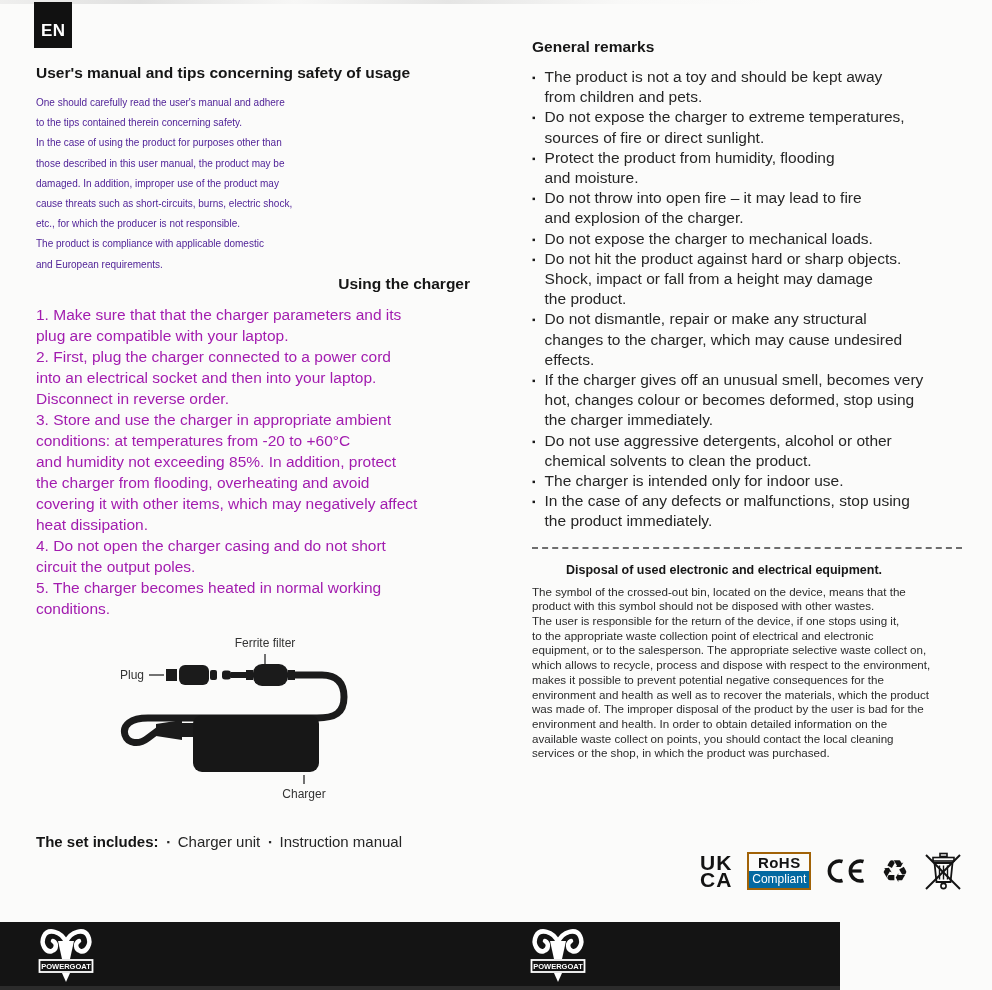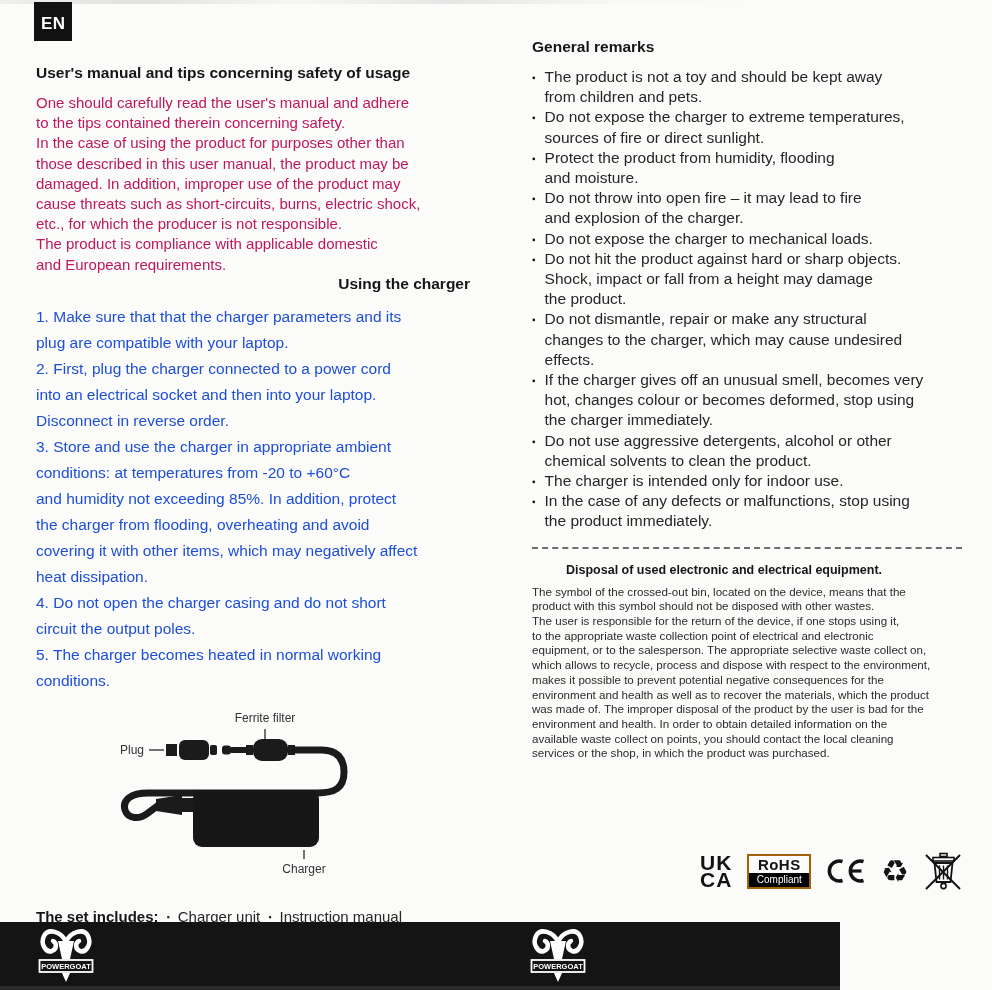--- a/index.html
+++ b/index.html
@@ -7,33 +7,33 @@
   .page {
     position:relative; width:992px; height:990px; margin:0 auto;
     background:#fbfbfa; overflow:hidden; color:#222;
     font-family:"Liberation Sans", sans-serif;
   }
   .scan-noise-top {
     position:absolute; top:0; left:0; width:78%; height:4px; opacity:.5;
     background:linear-gradient(90deg,#bdbdbd66,#8a8a8a77 18%,#cfcfcf33 38%,#8d8d8d66 58%,#cfcfcf22 80%,#ffffff00);
   }
   .lang-badge {
-    position:absolute; left:34px; top:2px; width:38px; height:39px;
+    position:absolute; left:34px; top:2px; width:38px; height:46px;
     background:#111; color:#fff; display:flex; align-items:flex-end;
     padding:0 0 7px 7px; font-weight:bold; font-size:17px; letter-spacing:.5px;
   }
   .col-left  { position:absolute; left:36px;  top:64px; width:434px; }
   .col-right { position:absolute; left:532px; top:38px; width:430px; }
   h2.sec {
     font-size:15.5px; font-weight:bold; color:#161616; margin:0 0 11px 0;
   }
   .body-txt {
-    font-size:15px; line-height:20.2px; color:#be185d; white-space:pre-line;
-  }
-  .num-list .num-item { font-size:15.5px; line-height:26px; color:#1d4ed8; white-space:pre-line; }
+    font-size:10px; line-height:20.2px; color:#4c1d95; white-space:pre-line;
+  }
+  .num-list .num-item { font-size:15.5px; line-height:21px; color:#a21caf; white-space:pre-line; }
   .gap-above { margin-top:13px;text-align:right; }
   ul.bullets { list-style:none; }
   ul.bullets li { display:flex; gap:9px; font-size:15.5px; line-height:20.2px; color:#262626; }
   ul.bullets .bullet { flex:0 0 auto; font-size:10px; line-height:20.2px; color:#1a1a1a; transform:translateY(0.5px); }
   ul.bullets .li-text { white-space:pre-line; }
   .dashed-divider {
     margin:15px 0 14px 0; height:0; border-top:2px dashed #6e6e6e;
   }
   .disposal-head { font-size:12.5px; font-weight:bold; color:#161616; margin-bottom:8px;padding-left:34px; }
   .disposal-body { font-size:11.6px; line-height:14.7px; color:#2b2b2b; white-space:pre-line; }
@@ -45,21 +45,21 @@
   .set-line .set-label { font-weight:bold; color:#161616; }
   .set-line .bullet { font-size:9px; transform:translateY(-2px); }
   
   .cert-row {
     position:absolute; top:848px; left:700px; width:262px; height:46px;
     display:flex; align-items:center; justify-content:space-between;
   }
   .ukca { font-weight:bold; font-size:21px; line-height:17px; letter-spacing:1px; color:#131313; }
   .rohs { border:2px solid #a16207; text-align:center; width:64px; background:#fbfbfa; }
   .rohs .rohs-title { font-weight:bold; font-size:15px; color:#131313; padding:0 4px; letter-spacing:.5px; }
-  .rohs .rohs-sub { background:#000000; color:#fff; font-size:10px; padding:1px 2px 2px; }
+  .rohs .rohs-sub { background:#0369a1; color:#fff; font-size:12px; padding:1px 2px 2px; }
   .recycle-icon { font-family:"DejaVu Sans", sans-serif; font-size:31px; color:#131313; line-height:1; }
   
   .footer-band {
     position:absolute; left:0; top:922px; width:840px; height:68px; background:#141414;
   }
   .footer-band .edge { position:absolute; left:0; bottom:0; width:100%; height:4px; background:#3a3a3a; opacity:.6; }
   .goat { position:absolute; top:5px; }
   .goat-1 { left:36px; }
   .goat-2 { left:528px; }
 </style>

